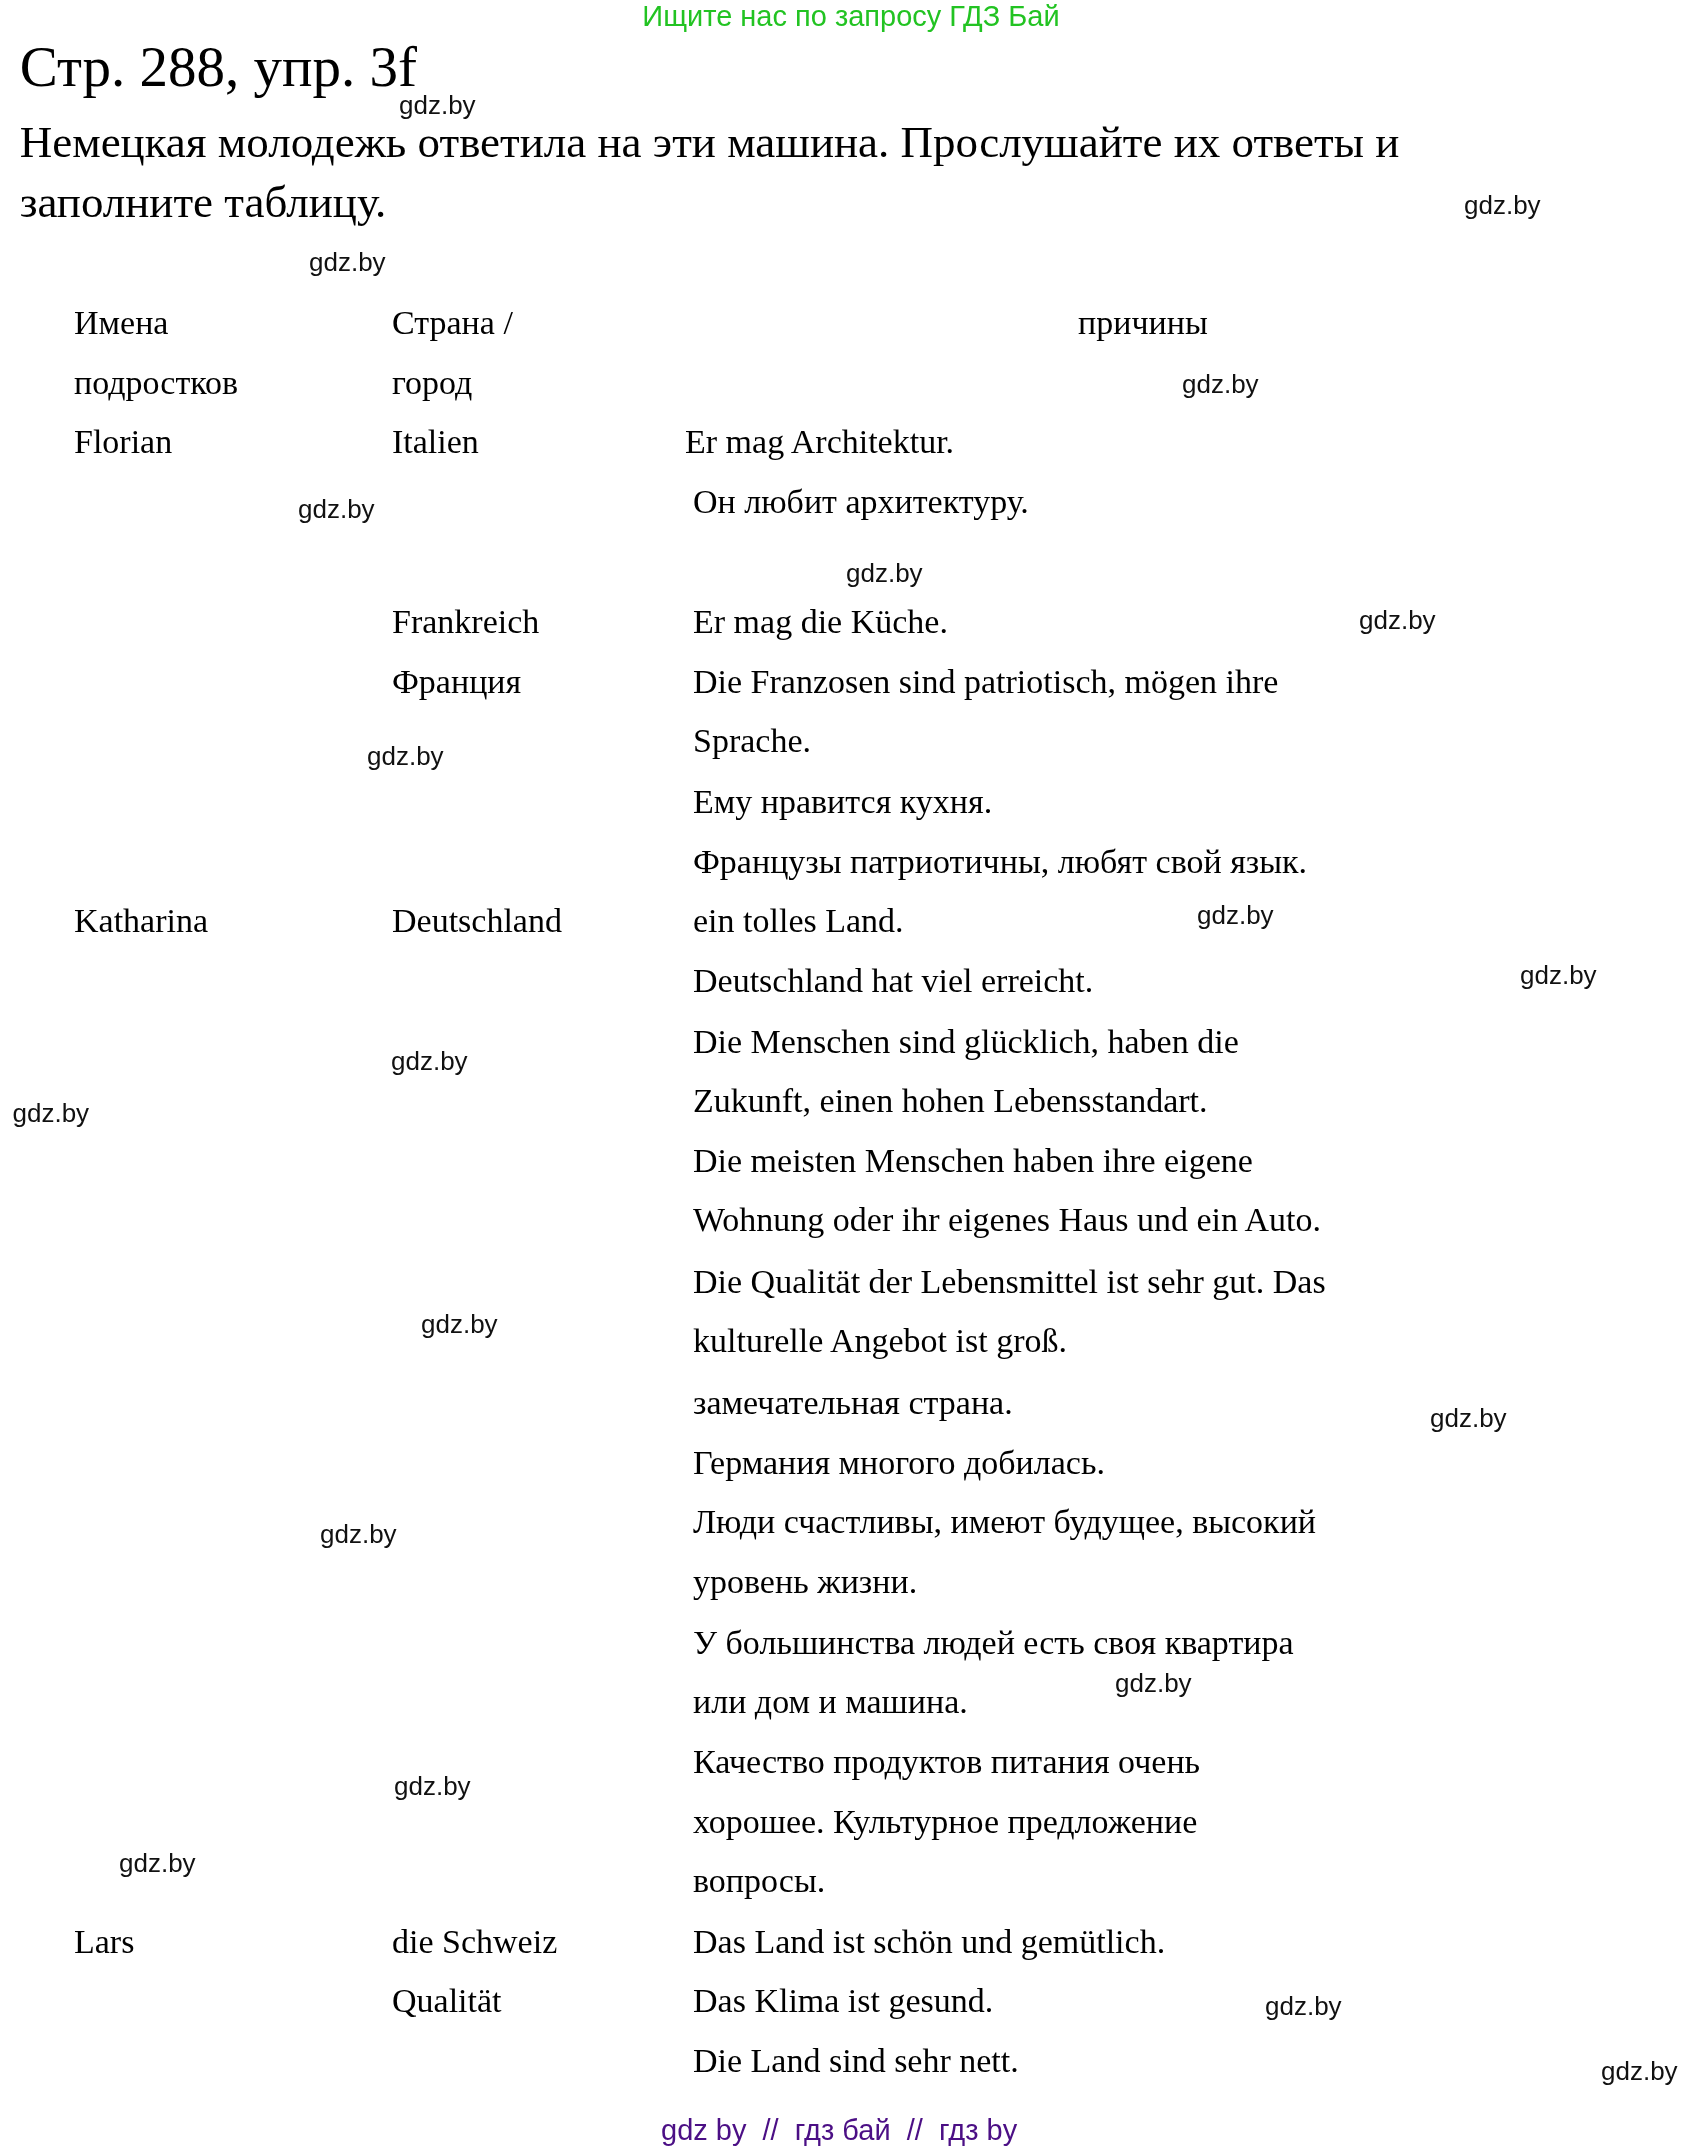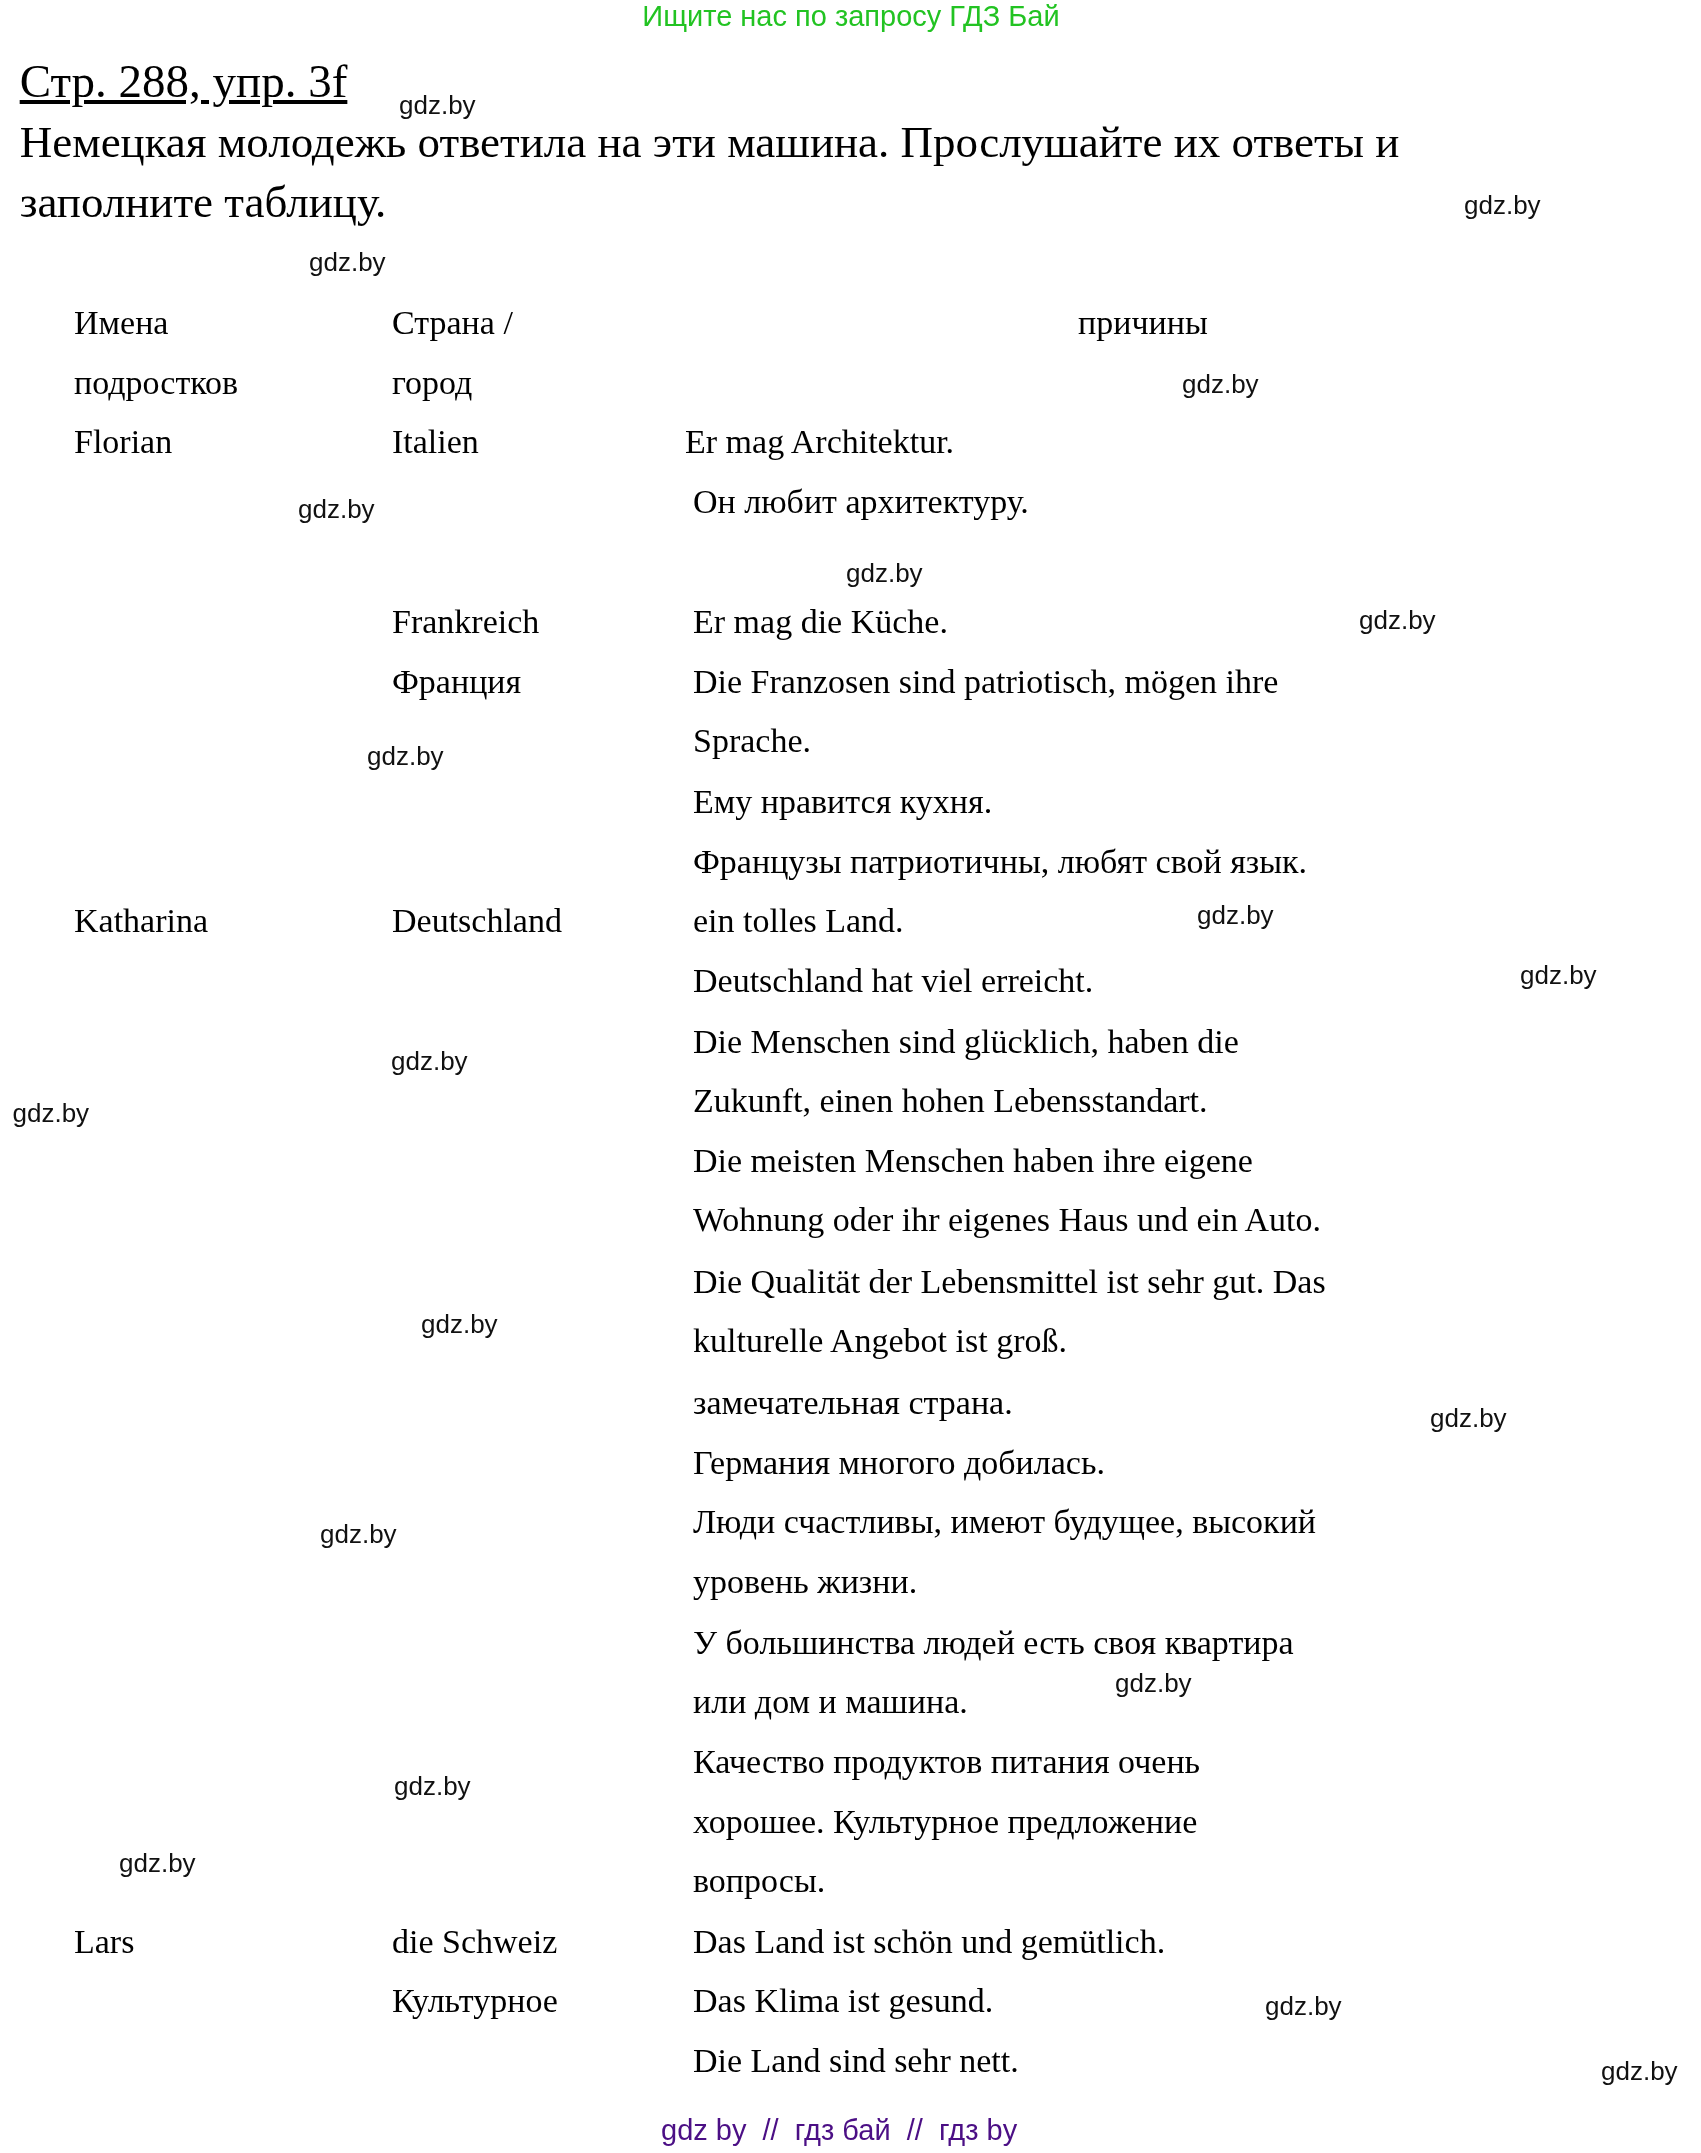--- a/index.html
+++ b/index.html
@@ -1,20 +1,20 @@
 <!DOCTYPE html>
 <html style="font-size:14.3px"><head>
 <meta charset="utf-8">
 <style>
   html, body { margin: 0; padding: 0; background: #ffffff; }
   body { width: 1702px; height: 2154px; position: relative; overflow: hidden;
          font-family: "Liberation Serif", "DejaVu Serif", serif; color: #000; }
   .abs { position: absolute; white-space: nowrap; }
   .banner { font-family: "Liberation Sans", "DejaVu Sans", sans-serif; font-size: 29px; color: #22c322; left: 0; width: 1702px; text-align: center; top: 0; line-height: 32px; }
-  .title { font-size: 47px; left: 19.7px; top: 54px; line-height: 54px; text-decoration: underline; }
+  .title { font-size: 57px; left: 19.7px; top: 40px; line-height: 54px; }
   .intro { font-size: 45px; left: 19.7px; line-height: 60px; }
   .cell { font-size: 34px; line-height: 54px; margin-left: 32px; }
   .wm { font-family: "Liberation Sans", "DejaVu Sans", sans-serif; font-size: 26px; color: #111; }
   .footer { font-family: "Liberation Sans", "DejaVu Sans", sans-serif; font-size: 29px; color: #4b0f85; left: 661px; top: 2114px; }
 </style>
 </head>
 <body>
 
 <div class="abs banner">Ищите нас по запросу ГДЗ Бай</div>
 
@@ -63,21 +63,21 @@
   <div class="abs cell" style="left:661px; top:1616px">У большинства людей есть своя квартира</div>
   <div class="abs cell" style="left:661px; top:1675px">или дом и машина.</div>
   <div class="abs cell" style="left:661px; top:1735px">Качество продуктов питания очень</div>
   <div class="abs cell" style="left:661px; top:1795px">хорошее. Культурное предложение</div>
   <div class="abs cell" style="left:661px; top:1854px">вопросы.</div>
 </div>
 
 <div>
   <div class="abs cell" style="left:42px; top:1915px">Lars</div>
   <div class="abs cell" style="left:360px; top:1915px">die Schweiz</div>
-  <div class="abs cell" style="left:360px; top:1974px">Культурное</div>
+  <div class="abs cell" style="left:360px; top:1974px">Qualität</div>
   <div class="abs cell" style="left:661px; top:1915px">Das Land ist schön und gemütlich.</div>
   <div class="abs cell" style="left:661px; top:1974px">Das Klima ist gesund.</div>
   <div class="abs cell" style="left:661px; top:2034px">Die Land sind sehr nett.</div>
 </div>
 
 <div class="abs wm" style="left:399px; top:90px">gdz.by</div>
 <div class="abs wm" style="left:1464px; top:190px">gdz.by</div>
 <div class="abs wm" style="left:309px; top:247px">gdz.by</div>
 <div class="abs wm" style="left:1182px; top:369px">gdz.by</div>
 <div class="abs wm" style="left:298px; top:494px">gdz.by</div>

